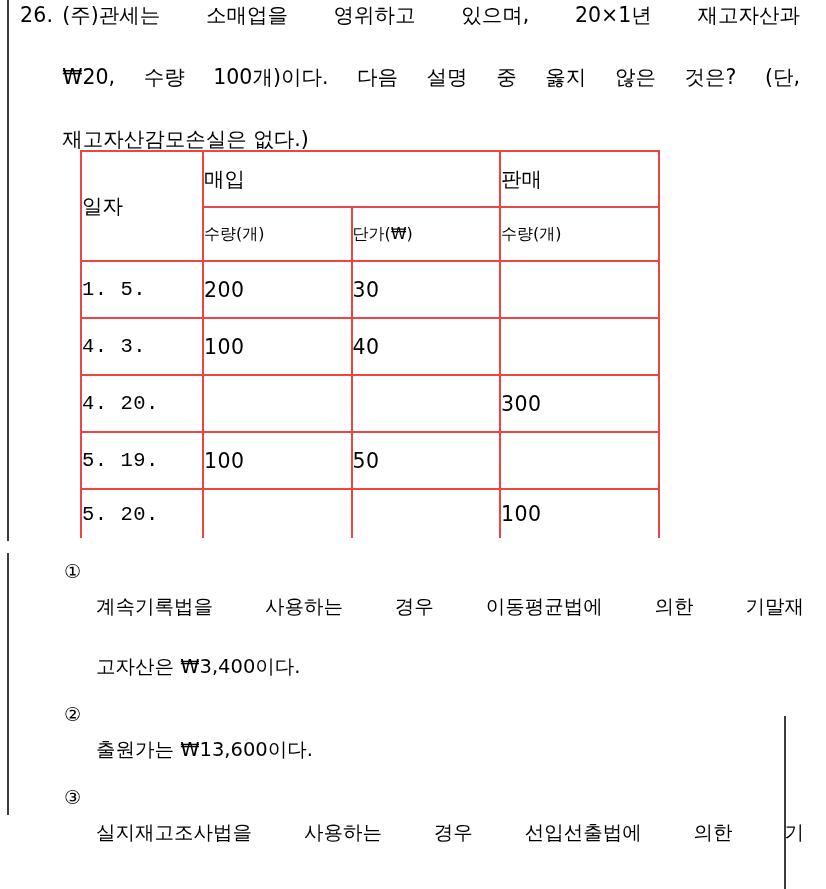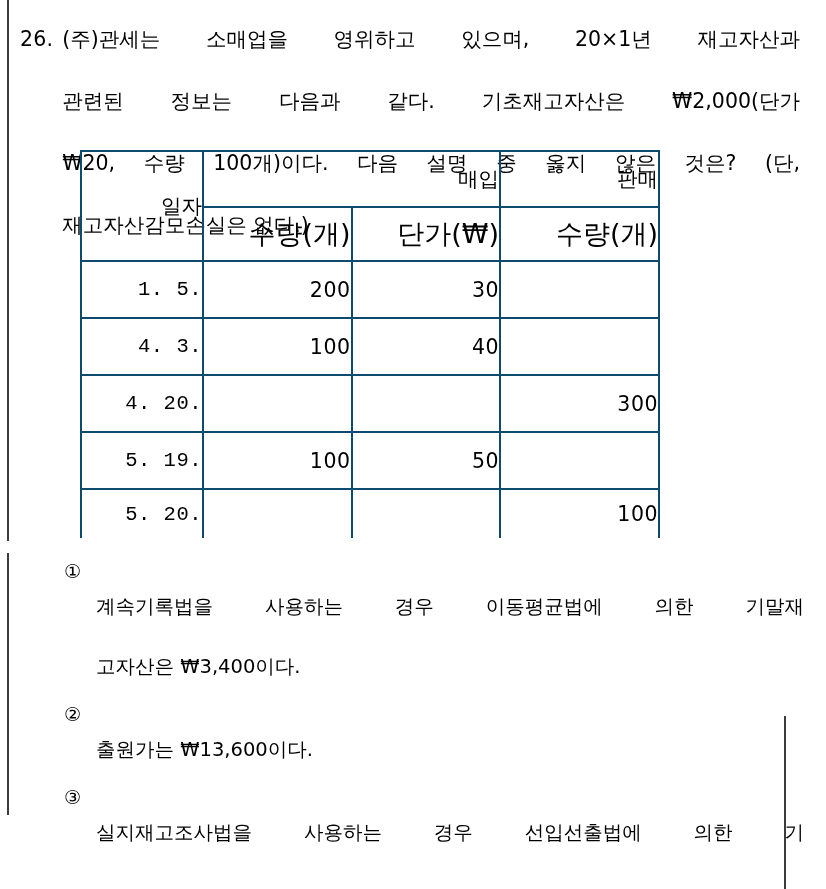--- a/index.html
+++ b/index.html
@@ -33,21 +33,21 @@
     position: absolute;
     left: 784px; top: 716px;
     width: 2px; height: 173px;
     background: #3c3c3c;
   }
 
   
   .stem {
     position: absolute;
     left: 20px;
-    top: 24px;
+    top: 0;
     width: 780px;
     display: flex;
     align-items: flex-start;
   }
   .stem-num {
     flex: 0 0 auto;
     font-size: 20.5px;
     line-height: 31px;
     letter-spacing: 0.2px;
     white-space: nowrap;
@@ -78,33 +78,33 @@
     left: 80px;
     top: 150px;
     width: 580px;
   }
   table.data {
     border-collapse: collapse;
     width: 580px;
     table-layout: fixed;
   }
   table.data td, table.data th {
-    border: 2px solid #0c4a6e;
-    text-align: right;
+    border: 2px solid #ef4444;
+    text-align: left;
     vertical-align: middle;
     font-weight: normal;
     font-size: 20px;
     padding: 0;
   }
   table.data .h-date  { width: 120px; margin-top: 27px; }
   table.data .h-qty   { width: 152px; }
-  table.data .h-price { width: 151px; padding-left: 30px; }
+  table.data .h-price { width: 151px; }
   table.data .h-sales { width: 157px; border-radius: 22px; }
   table.data tr.hrow1 td { height: 54px; font-size: 20.5px; }
-  table.data tr.hrow2 td { height: 52px; font-size: 27px; }
+  table.data tr.hrow2 td { height: 52px; font-size: 16px; }
   table.data tr.drow td  { height: 55px; font-size: 20.5px; letter-spacing: 0.5px; }
   table.data tr.drow.clipped td {
     border-bottom: 0;
     height: 48px;
   }
   .cell-date { letter-spacing: 1px; font-family: Liberation Mono, monospace; }
 
   
   .choices {
     position: absolute;
@@ -146,21 +146,20 @@
 <body>
 
 <div class="rule-left-top"></div>
 <div class="rule-left-bottom"></div>
 <div class="rule-right"></div>
 
 <div class="stem">
   <div class="stem-num">26.</div>
   <div class="stem-body">
     <span class="line">(주)관세는 소매업을 영위하고 있으며, 20×1년 재고자산과</span>
-    <span class="line">관련된 정보는 다음과 같다. 기초재고자산은 ₩2,000(단가</span>
     <span class="line">₩20, 수량 100개)이다. 다음 설명 중 옳지 않은 것은? (단,</span>
     <span class="line last">재고자산감모손실은 없다.)</span>
   </div>
 </div>
 
 <div class="tbl-wrap">
   <table class="data">
     <tbody>
       <tr class="hrow1">
         <td class="h-date" rowspan="2">일자</td>

